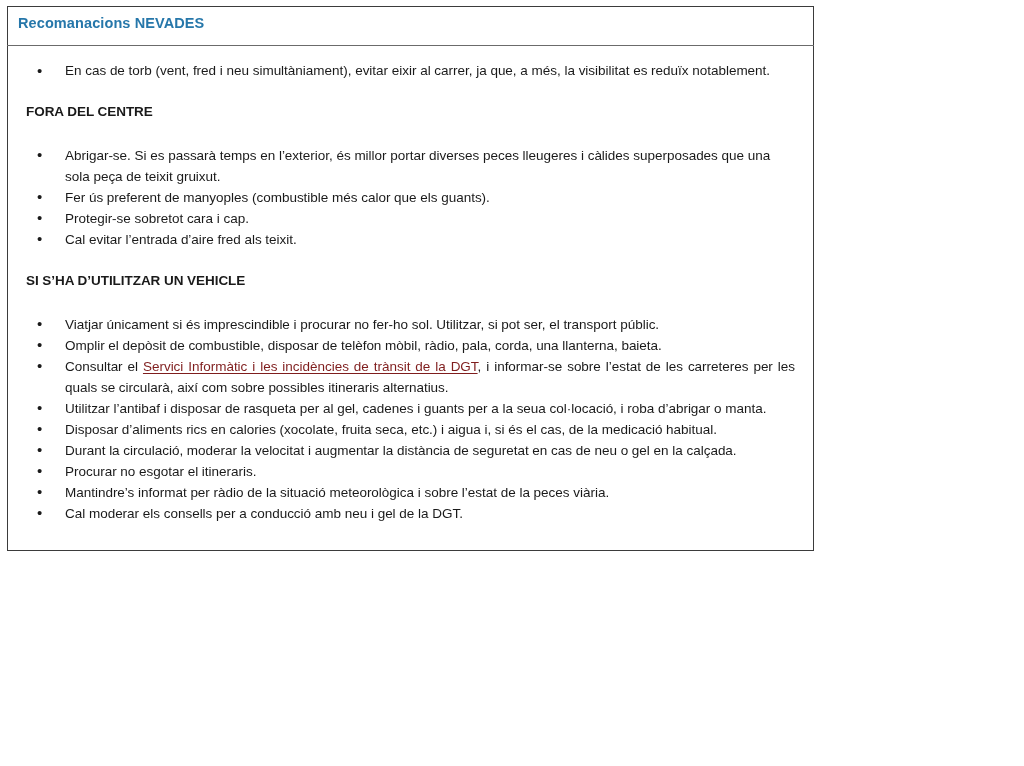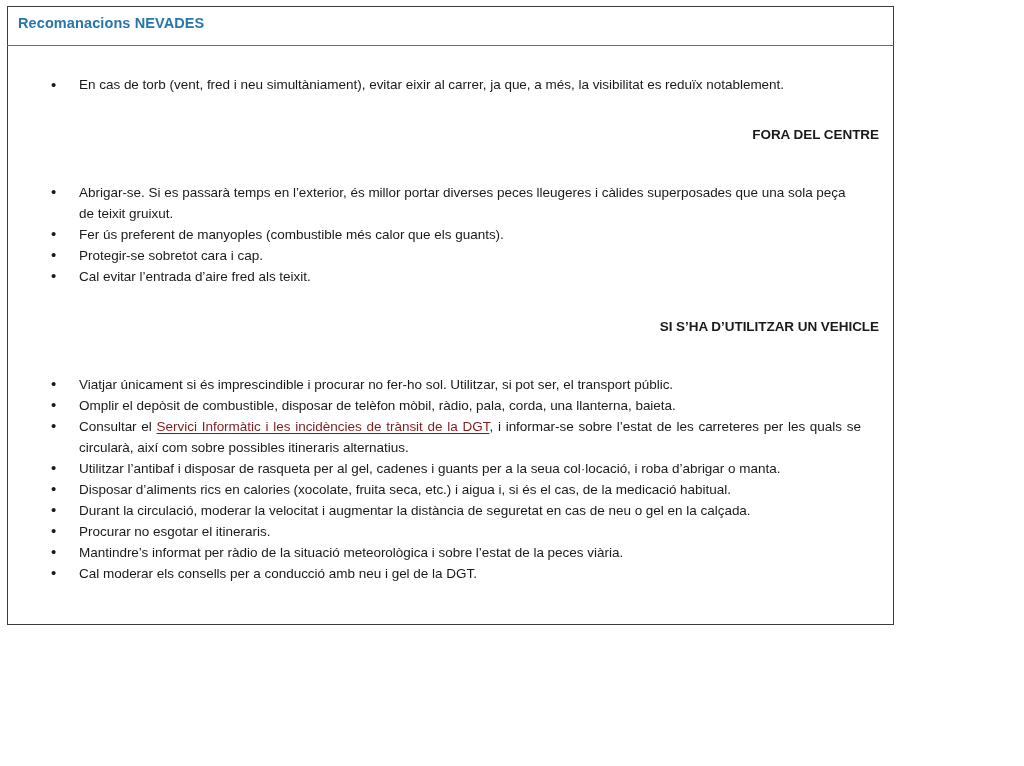--- a/index.html
+++ b/index.html
@@ -21,21 +21,21 @@
     width: 1024px;
     height: 766px;
     background: #ffffff;
   }
 
   
   .doc-table {
     position: absolute;
     left: 7px;
     top: 6px;
-    width: 887px;
+    width: 807px;
     border: 1px solid #3b3b3b;
     border-collapse: collapse;
     background: #ffffff;
     box-sizing: border-box;
   }
 
   .header-cell {
     border-bottom: 1px solid #6b6b6b;
     padding: 8px 10px 13px 10px;
     box-sizing: border-box;
@@ -53,31 +53,30 @@
   .body-cell {
     padding: 10px 14px 22px 9px;
     box-sizing: border-box;
   }
 
   
   .section-heading {
     font-size: 13.5px;
     font-weight: bold;
     color: #1a1a1a;
-    margin: 30px 0 0 9px;
+    margin: 21px 0 0 9px;
     line-height: 1.45;
     letter-spacing: -0.05px;
-    text-align: right;
   }
 
   .spacer-after-heading { height: 19px; }
 
   ul.bullets {
     list-style: none;
-    margin: 18px;
+    margin: 4px;
     padding: 0;
   }
 
   ul.bullets > li {
     position: relative;
     margin: 0 0 0 0;
     padding: 0 0 0 44px;
     font-size: 13.5px;
     line-height: 21px;
     color: #1a1a1a;

